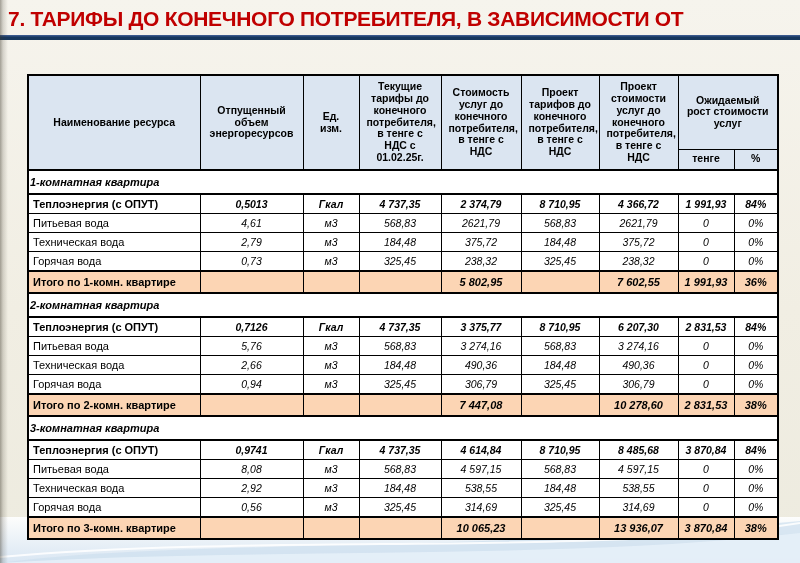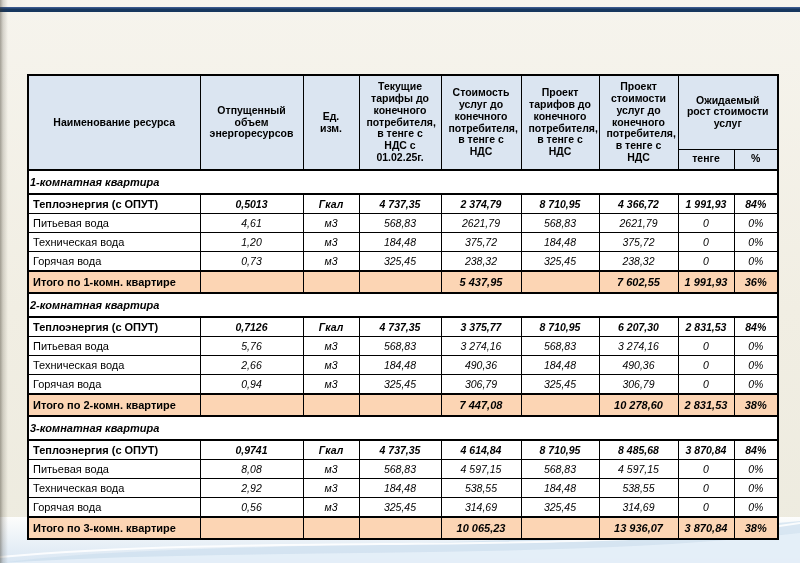--- a/index.html
+++ b/index.html
@@ -69,20 +69,21 @@
   }
   .total-row td.c-name { text-align:left; padding-left:4px; }
   .total-row td.c-val  { text-align:center; font-style:italic; }
 </style>
 </head>
 <body>
 
 <div class="edge-shade"></div>
 
 <h1 class="slide-title">
+  <span class="t-line">7. ТАРИФЫ ДО КОНЕЧНОГО ПОТРЕБИТЕЛЯ, В ЗАВИСИМОСТИ ОТ</span>
 </h1>
 
 <div class="rule"></div>
 
 <div class="tbl-wrap">
   <table class="tariff">
     <colgroup>
       <col style="width:172px">
         <col style="width:103px">
         <col style="width:56px">
@@ -130,21 +131,21 @@
           <td class="c-val">м3</td>
           <td class="c-val">568,83</td>
           <td class="c-val">2621,79</td>
           <td class="c-val">568,83</td>
           <td class="c-val">2621,79</td>
           <td class="c-val">0</td>
           <td class="c-val">0%</td>
         </tr>
         <tr class="data-row">
           <td class="c-name">Техническая вода</td>
-          <td class="c-val">1,20</td>
+          <td class="c-val">2,79</td>
           <td class="c-val">м3</td>
           <td class="c-val">184,48</td>
           <td class="c-val">375,72</td>
           <td class="c-val">184,48</td>
           <td class="c-val">375,72</td>
           <td class="c-val">0</td>
           <td class="c-val">0%</td>
         </tr>
         <tr class="data-row">
           <td class="c-name">Горячая вода</td>
@@ -155,21 +156,21 @@
           <td class="c-val">325,45</td>
           <td class="c-val">238,32</td>
           <td class="c-val">0</td>
           <td class="c-val">0%</td>
         </tr>
         <tr class="total-row">
           <td class="c-name">Итого по 1-комн. квартире</td>
           <td class="c-val"></td>
           <td class="c-val"></td>
           <td class="c-val"></td>
-          <td class="c-val">5 437,95</td>
+          <td class="c-val">5 802,95</td>
           <td class="c-val"></td>
           <td class="c-val">7 602,55</td>
           <td class="c-val">1 991,93</td>
           <td class="c-val">36%</td>
         </tr>
         <tr class="section-row">
           <td class="" colspan="9">2-комнатная квартира</td>
         </tr>
         <tr class="data-row row-heat">
           <td class="c-name">Теплоэнергия (с ОПУТ)</td>

